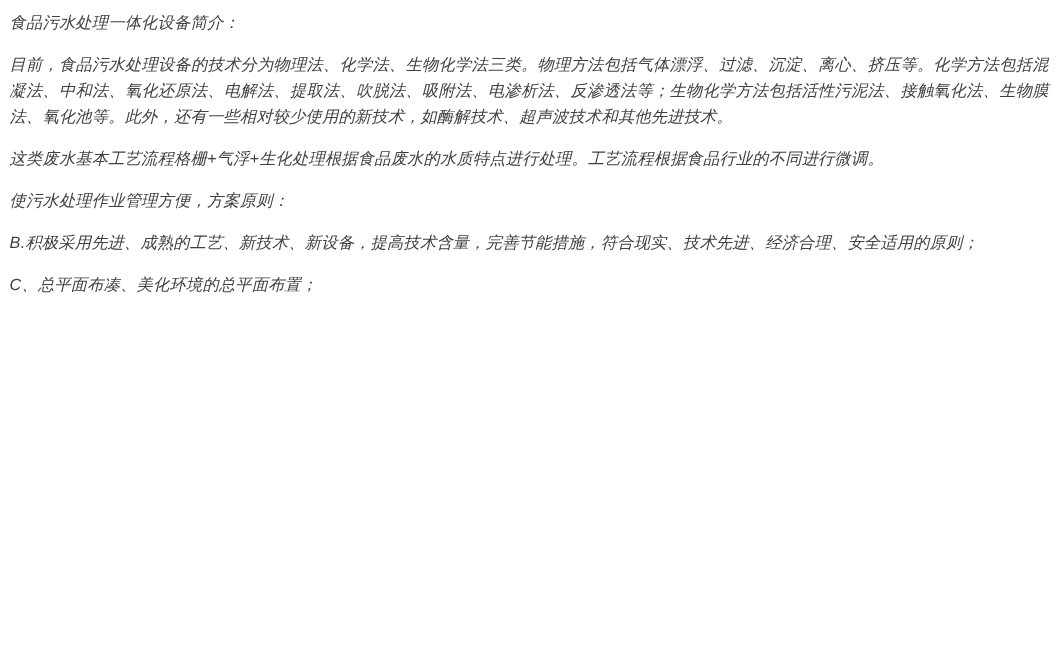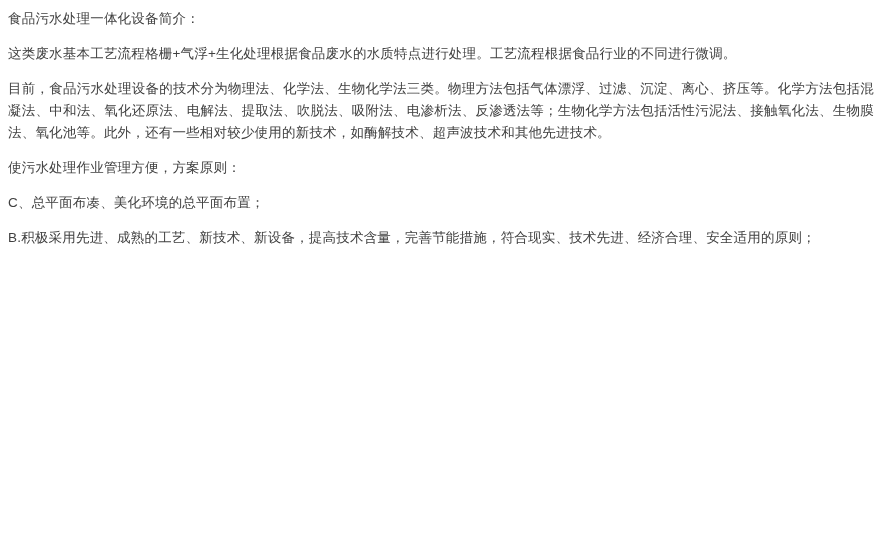--- a/index.html
+++ b/index.html
@@ -9,33 +9,34 @@
   }
   .page {
     width: 882px;
     height: 553px;
     box-sizing: border-box;
     padding: 8px 8px 0 8px;
     overflow: hidden;
     background: #ffffff;
     font-family: "Liberation Sans", "DejaVu Sans", sans-serif;
     color: #404040;
+    font-style: italic;
   }
   .para {
     margin: 0 0 13px 0;
     font-size: 13.5px;
     line-height: 22px;
     text-align: justify;
     letter-spacing: 0.2px;
     word-break: break-all;
   }
 </style>
 </head>
 <body>
 
 <div class="page">
   <p class="para">食品污水处理一体化设备简介：</p>
+  <p class="para">目前，食品污水处理设备的技术分为物理法、化学法、生物化学法三类。物理方法包括气体漂浮、过滤、沉淀、离心、挤压等。化学方法包括混凝法、中和法、氧化还原法、电解法、提取法、吹脱法、吸附法、电渗析法、反渗透法等；生物化学方法包括活性污泥法、接触氧化法、生物膜法、氧化池等。此外，还有一些相对较少使用的新技术，如酶解技术、超声波技术和其他先进技术。</p>
   <p class="para">这类废水基本工艺流程格栅+气浮+生化处理根据食品废水的水质特点进行处理。工艺流程根据食品行业的不同进行微调。</p>
-  <p class="para">目前，食品污水处理设备的技术分为物理法、化学法、生物化学法三类。物理方法包括气体漂浮、过滤、沉淀、离心、挤压等。化学方法包括混凝法、中和法、氧化还原法、电解法、提取法、吹脱法、吸附法、电渗析法、反渗透法等；生物化学方法包括活性污泥法、接触氧化法、生物膜法、氧化池等。此外，还有一些相对较少使用的新技术，如酶解技术、超声波技术和其他先进技术。</p>
   <p class="para">使污水处理作业管理方便，方案原则：</p>
+  <p class="para">B.积极采用先进、成熟的工艺、新技术、新设备，提高技术含量，完善节能措施，符合现实、技术先进、经济合理、安全适用的原则；</p>
   <p class="para">C、总平面布凑、美化环境的总平面布置；</p>
-  <p class="para">B.积极采用先进、成熟的工艺、新技术、新设备，提高技术含量，完善节能措施，符合现实、技术先进、经济合理、安全适用的原则；</p>
 </div>
 
 </body></html>

